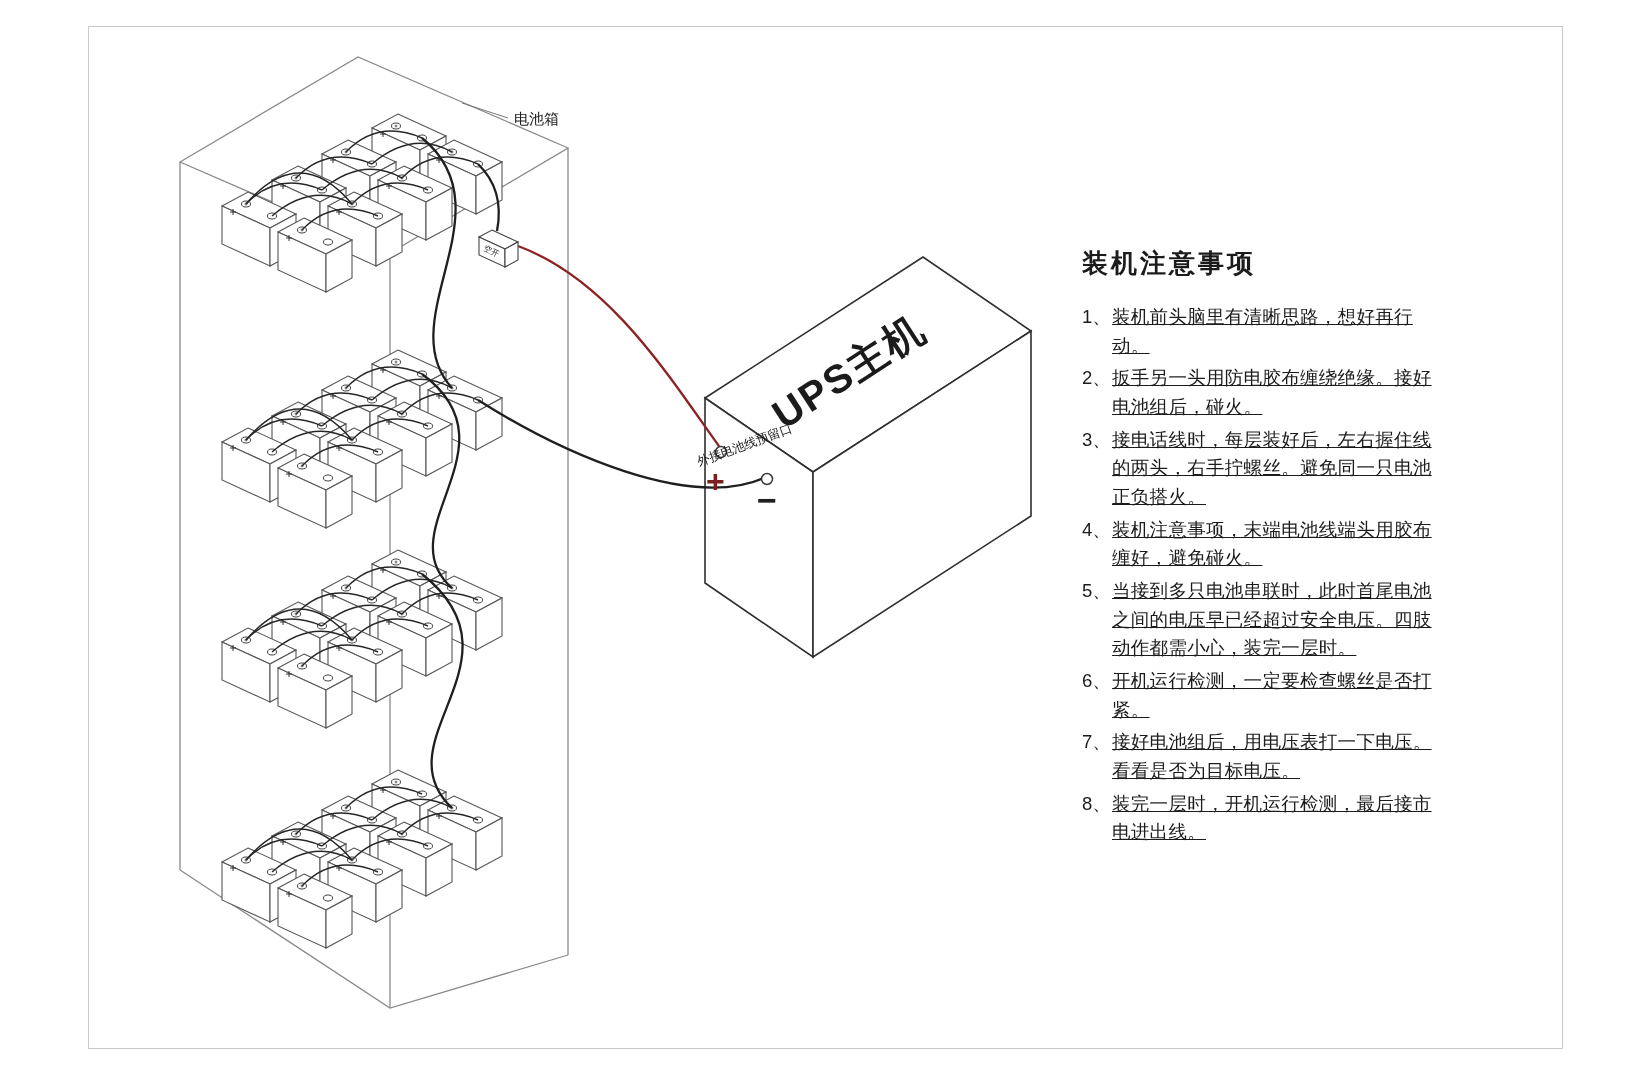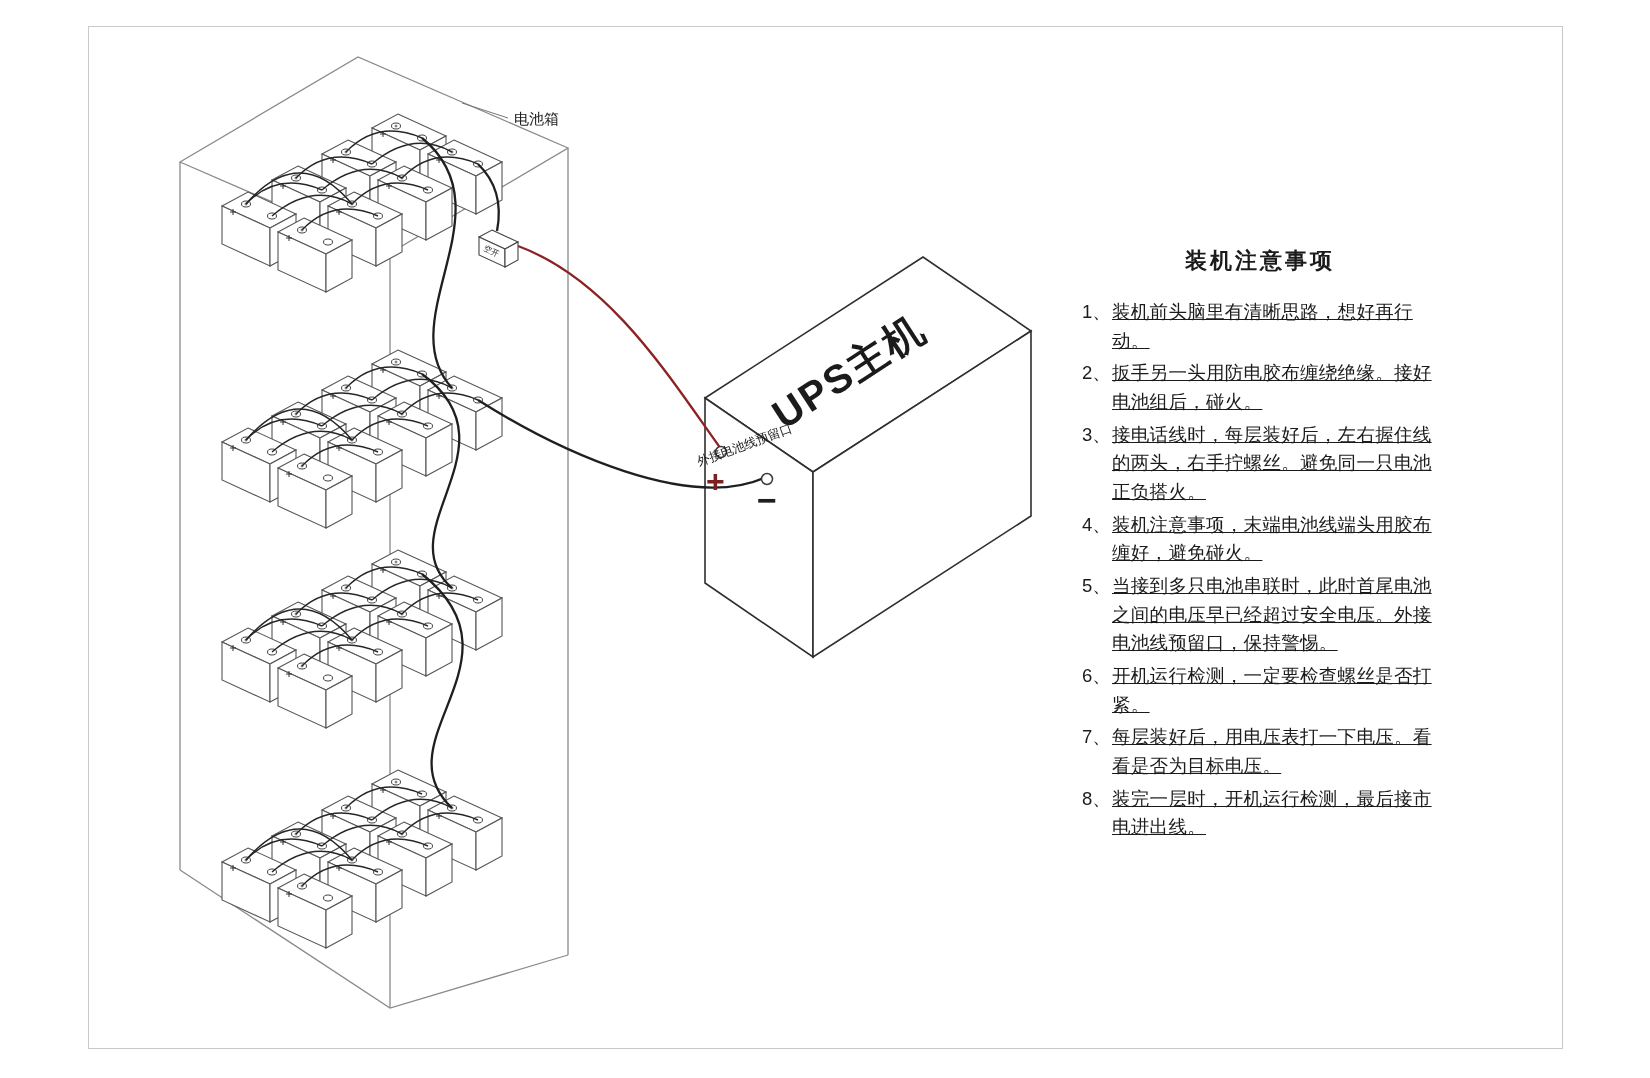--- a/index.html
+++ b/index.html
@@ -19,21 +19,21 @@
   .ups-title{font-size:40px;font-weight:bold;letter-spacing:2px;}
   .port-label{font-size:12.5px;}
   .cab-label{font-size:15px;}
   .brk-label{font-size:8px;}
   .plus-sign{font-size:32px;font-weight:bold;fill:#7c2020;}
   .minus-sign{font-size:34px;font-weight:bold;fill:#1f1f1f;}
   .term{fill:#ffffff;stroke:#3a3a3a;stroke-width:1.5;}
 
   
   .notes{position:absolute;left:1082px;top:246px;width:356px;color:#1b1b1b;}
-  .notes h2{margin:0 0 22px 0;text-align:center;font-size:22px;font-weight:bold;letter-spacing:3px;}
+  .notes h2{margin:0 0 22px 0;text-align:left;font-size:26px;font-weight:bold;letter-spacing:3px;}
   .note-item{display:flex;font-size:18.5px;line-height:1.55;margin:0 0 4px 0;}
   .note-num{flex:0 0 30px;}
   .note-text{flex:1;letter-spacing:0.3px;text-decoration:underline;}
 </style>
 </head>
 <body>
 
 <div class="page">
   <div class="frame"></div>
 
@@ -186,28 +186,28 @@
     <div class="note-item">
       <span class="note-num">3、</span>
       <span class="note-text">接电话线时，每层装好后，左右握住线的两头，右手拧螺丝。避免同一只电池正负搭火。</span>
     </div>
     <div class="note-item">
       <span class="note-num">4、</span>
       <span class="note-text">装机注意事项，末端电池线端头用胶布缠好，避免碰火。</span>
     </div>
     <div class="note-item">
       <span class="note-num">5、</span>
-      <span class="note-text">当接到多只电池串联时，此时首尾电池之间的电压早已经超过安全电压。外接电池线预留口，保持警惕。</span>
+      <span class="note-text">当接到多只电池串联时，此时首尾电池之间的电压早已经超过安全电压。四肢动作都需小心，装完一层时。</span>
     </div>
     <div class="note-item">
       <span class="note-num">6、</span>
       <span class="note-text">开机运行检测，一定要检查螺丝是否打紧。</span>
     </div>
     <div class="note-item">
       <span class="note-num">7、</span>
-      <span class="note-text">每层装好后，用电压表打一下电压。看看是否为目标电压。</span>
+      <span class="note-text">接好电池组后，用电压表打一下电压。看看是否为目标电压。</span>
     </div>
     <div class="note-item">
       <span class="note-num">8、</span>
       <span class="note-text">装完一层时，开机运行检测，最后接市电进出线。</span>
     </div>
   </div>
 </div>
 
 </body></html>

